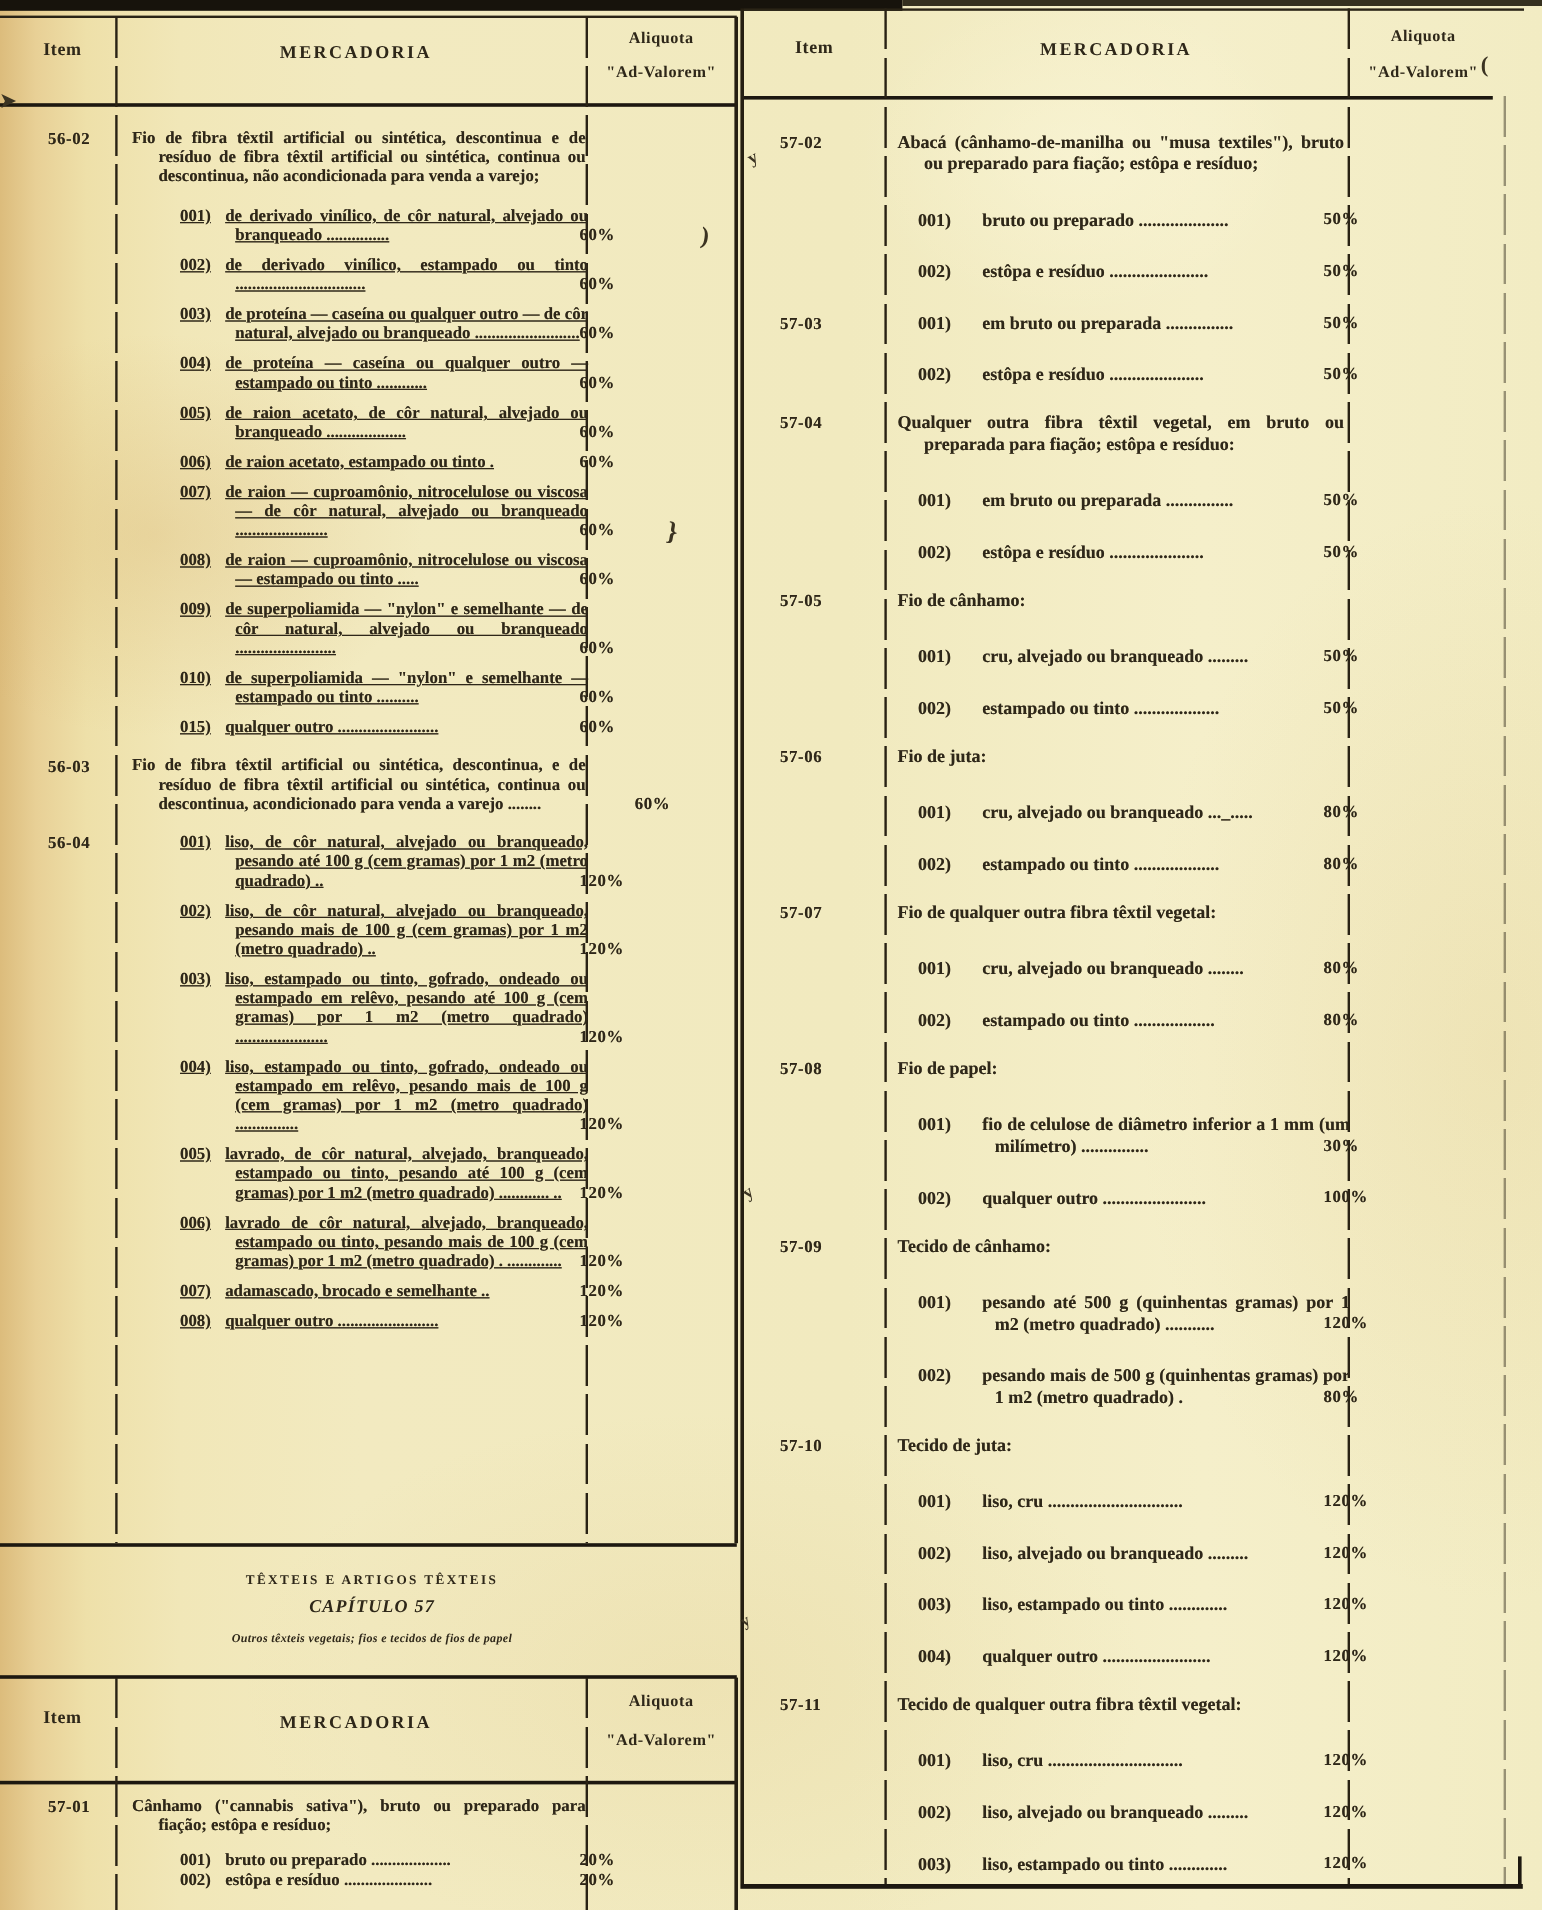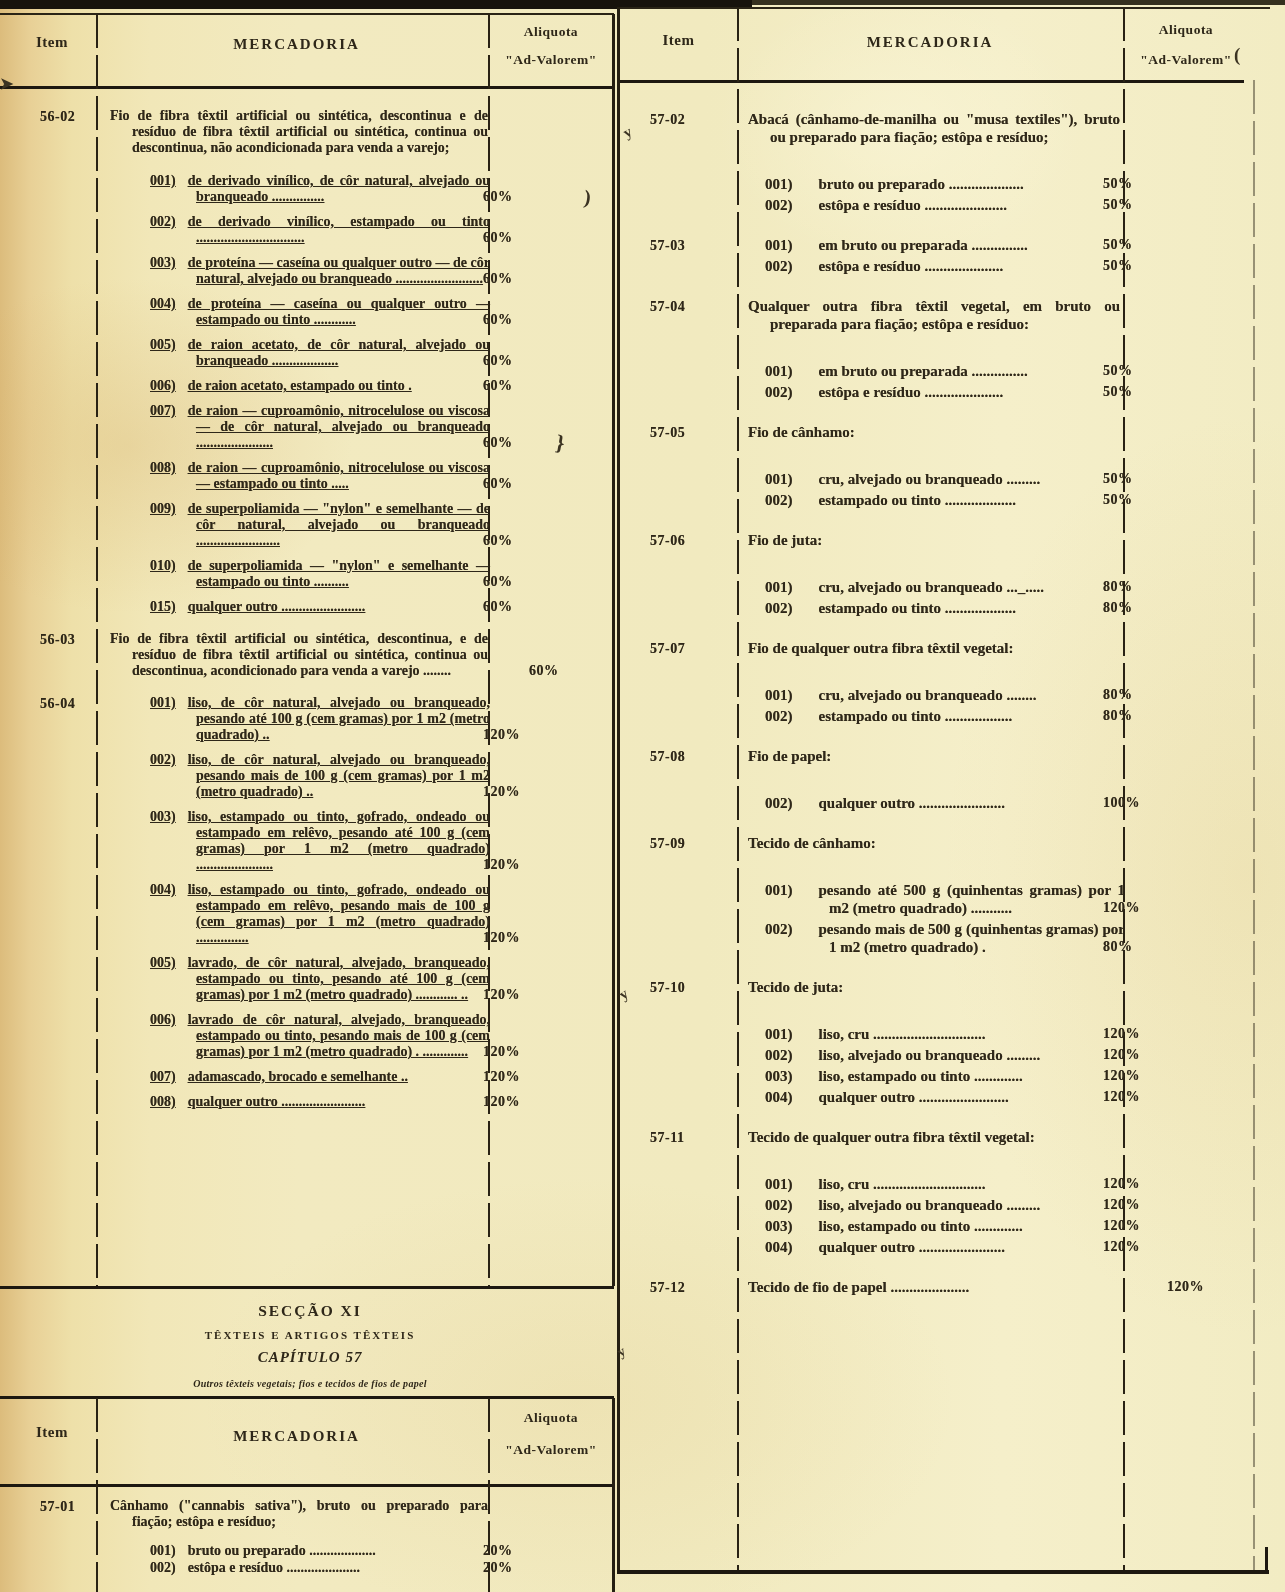--- a/index.html
+++ b/index.html
@@ -80,21 +80,21 @@
   .t-left .desc-row + .sub{margin-top:17px;}
   .t-lb .sub{margin-top:1px;}
   .t-lb .desc-row + .sub{margin-top:13px;}
   
   .t-right .item-no{left:28px;}
   .t-right .desc-row{margin-left:126px;width:372px;}
   .t-right .sub{margin-left:143px;width:360px;padding-left:64px;text-indent:-64px;}
   .t-right .sub .rate{left:402px;}
   .t-right .desc-row .rate{left:419px;}
   .t-right .entry{margin-bottom:22px;}
-  .t-right .sub{margin-top:3px;}
+  .t-right .sub{margin-top:25px;}
   .t-right .desc-row + .sub{margin-top:29px;}
   .code{margin-right:12px;}
   .t-right .code{margin-right:26px;}
   
   .mark{position:absolute;color:#3b3322;font-weight:bold;}
 </style>
 </head>
 <body>
 
 <div class="page">
@@ -132,21 +132,20 @@
   <div class="hcell h-merc" id="h-rt-merc">MERCADORIA</div>
   <div class="hcell h-aliq" id="h-rt-a1">Aliquota</div>
   <div class="hcell h-aliq" id="h-rt-a2">"Ad-Valorem"</div>
 
   <div class="hcell h-item" id="h-lb-item">Item</div>
   <div class="hcell h-merc" id="h-lb-merc">MERCADORIA</div>
   <div class="hcell h-aliq" id="h-lb-a1">Aliquota</div>
   <div class="hcell h-aliq" id="h-lb-a2">"Ad-Valorem"</div>
 
   <div class="section-block">
-    <div class="sec-title">SECÇÃO XI</div>
     <div class="sec-sub">TÊXTEIS E ARTIGOS TÊXTEIS</div>
     <div class="sec-cap">CAPÍTULO 57</div>
     <div class="sec-desc">Outros têxteis vegetais; fios e tecidos de fios de papel</div>
   </div>
 
   <div class="tbody t-left" id="body-lt">
       <div class="entry">
         <div class="item-no">56-02</div>
         <div class="desc-row">
           <div class="desc">Fio de fibra têxtil artificial ou sintética, descontinua e de resíduo de fibra têxtil artificial ou sintética, continua ou descontinua, não acondicionada para venda a varejo;</div>
@@ -236,20 +235,21 @@
           <div class="desc">Fio de qualquer outra fibra têxtil vegetal:</div>
         </div>
         <div class="sub"><span class="code">001)</span><span>cru, alvejado ou branqueado ........</span><span class="rate">80%</span></div>
         <div class="sub"><span class="code">002)</span><span>estampado ou tinto ..................</span><span class="rate">80%</span></div>
       </div>
       <div class="entry">
         <div class="item-no">57-08</div>
         <div class="desc-row">
           <div class="desc">Fio de papel:</div>
         </div>
+        <div class="sub"><span class="code">001)</span><span>fio de celulose de diâmetro inferior a 1 mm (um milímetro) ...............</span><span class="rate">30%</span></div>
         <div class="sub"><span class="code">002)</span><span>qualquer outro .......................</span><span class="rate">100%</span></div>
       </div>
       <div class="entry">
         <div class="item-no">57-09</div>
         <div class="desc-row">
           <div class="desc">Tecido de cânhamo:</div>
         </div>
         <div class="sub"><span class="code">001)</span><span>pesando até 500 g (quinhentas gramas) por 1 m2 (metro quadrado) ...........</span><span class="rate">120%</span></div>
         <div class="sub"><span class="code">002)</span><span>pesando mais de 500 g (quinhentas gramas) por 1 m2 (metro quadrado) .</span><span class="rate">80%</span></div>
       </div>

